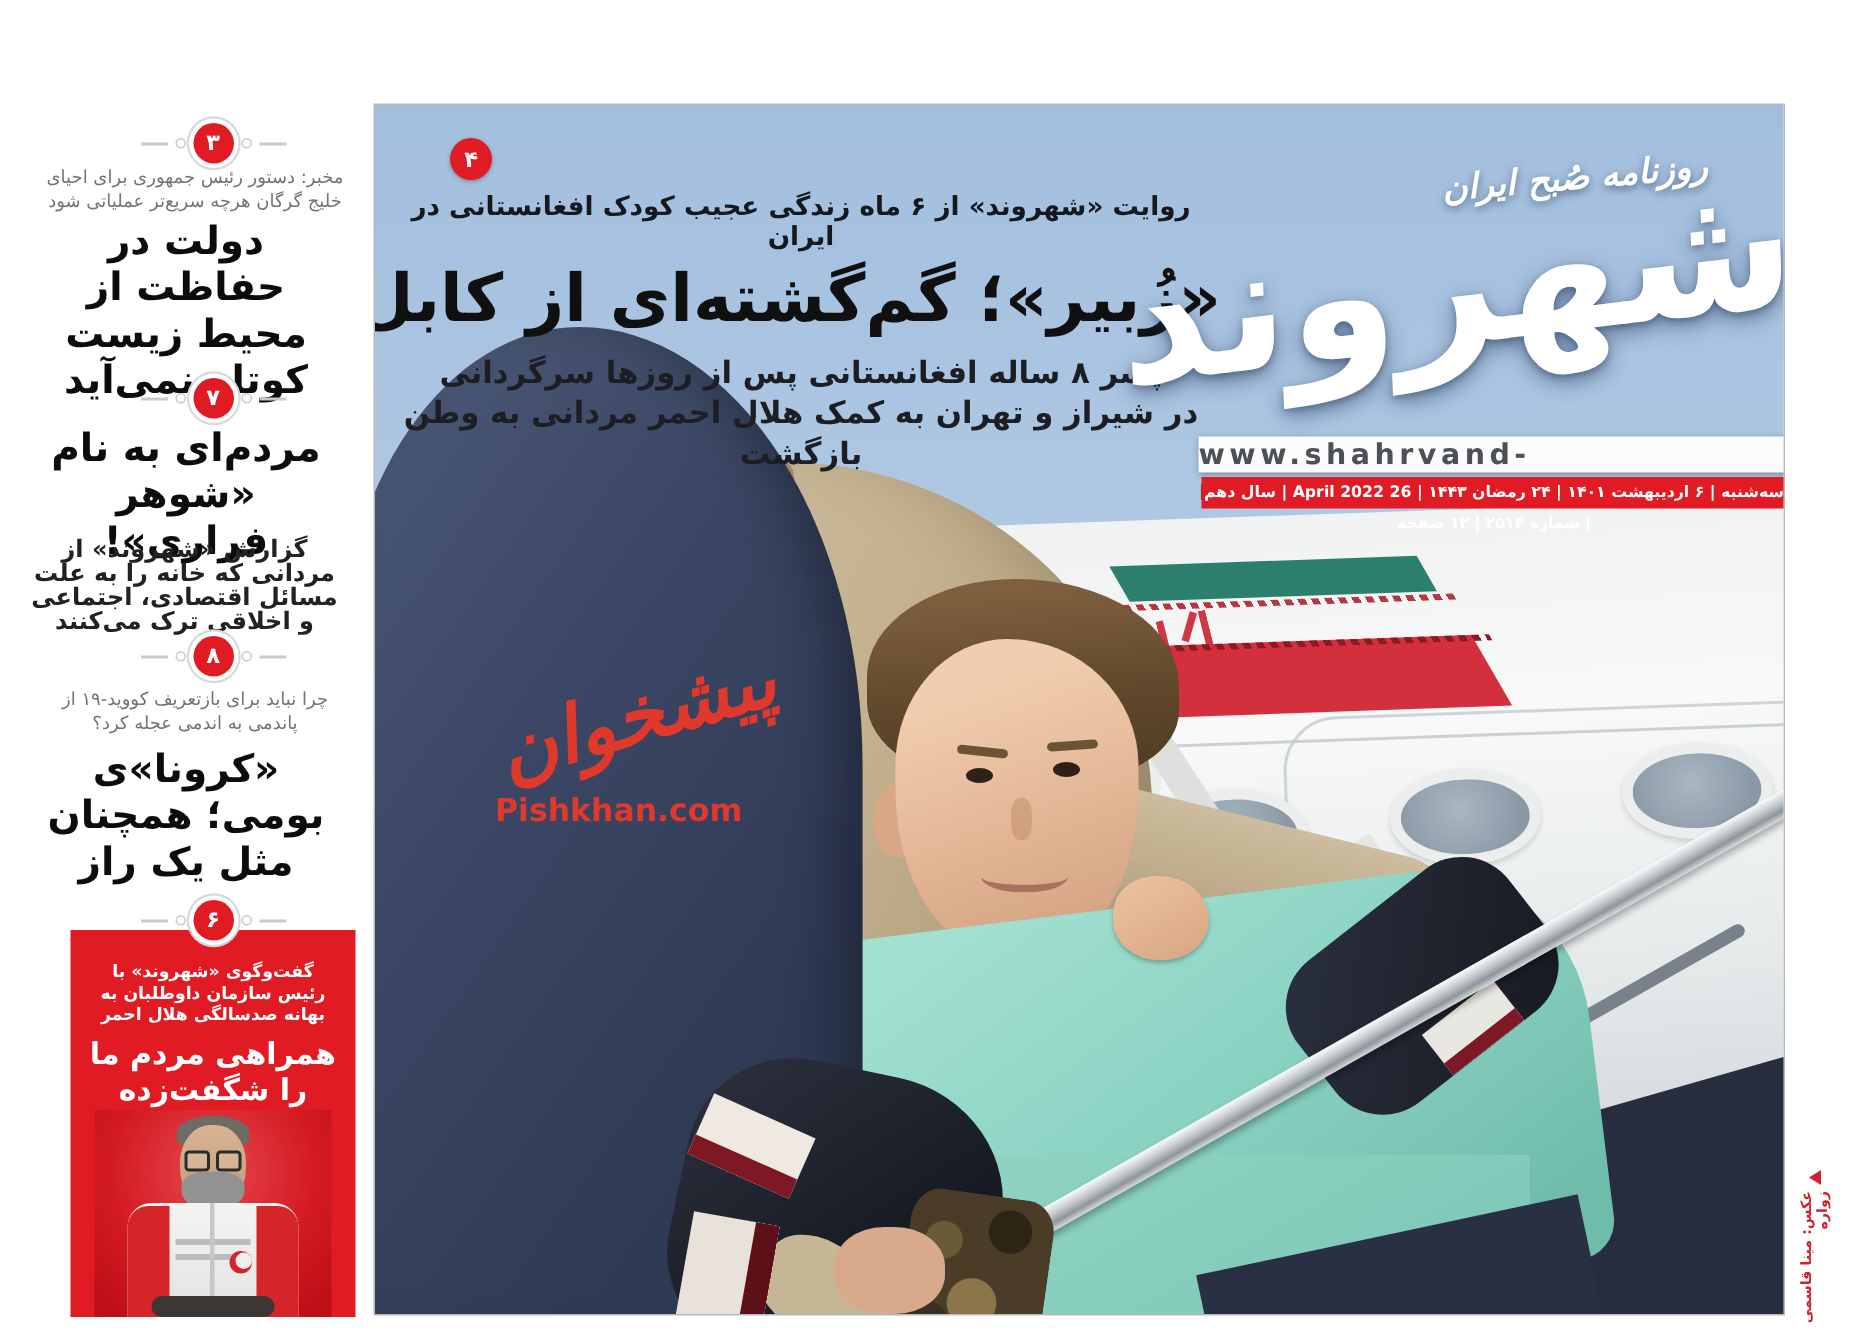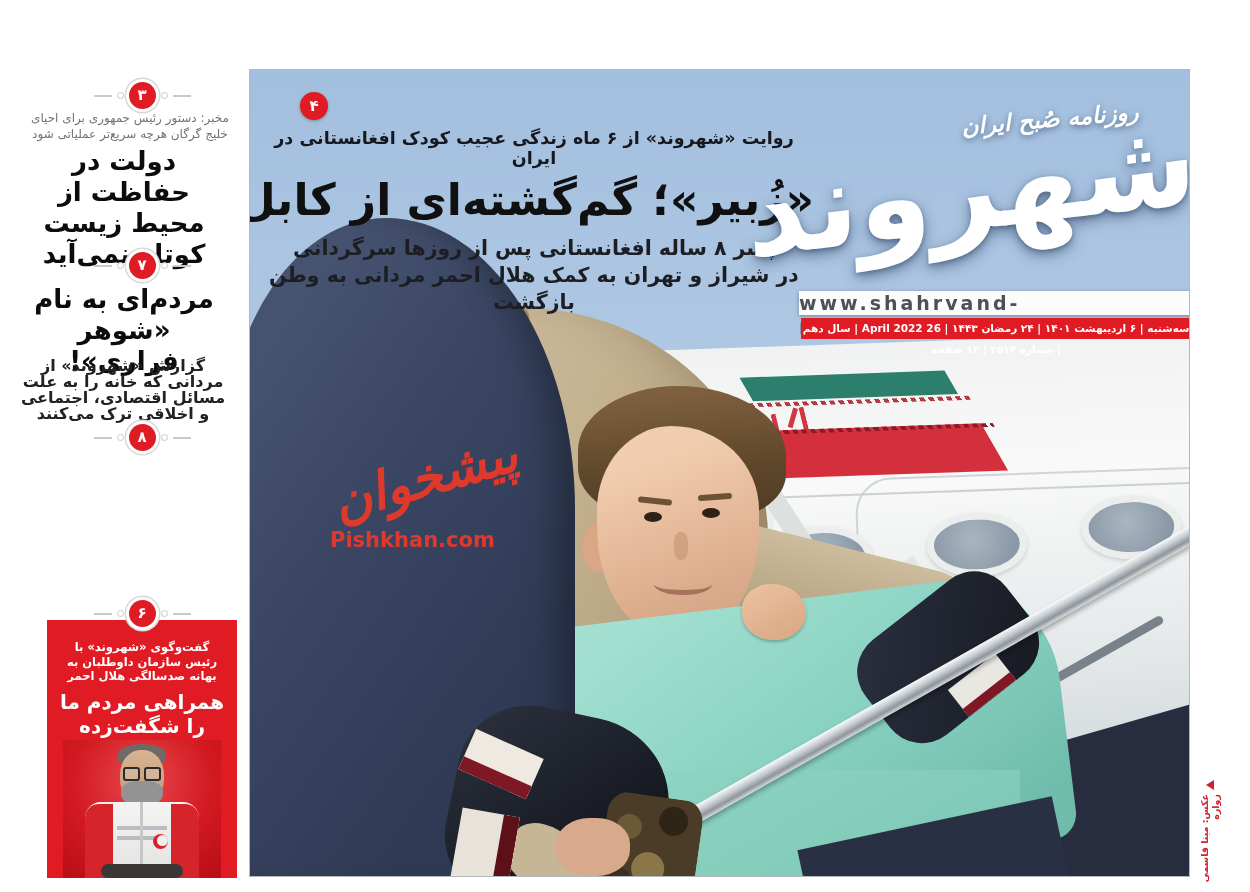--- a/index.html
+++ b/index.html
@@ -196,20 +196,22 @@
     <div class="s-headline" style="top:284px">مردم‌ای به نام «شوهر فراری»!</div>
     <div class="s-deck" style="top:358px">گزارش «شهروند» از مردانی که خانه را به علت مسائل اقتصادی، اجتماعی و اخلاقی ترک می‌کنند</div>
 
     <div class="badge-row" style="top:424px">
       <span class="dash"></span>
         <span class="dot"></span>
       <span class="badge">۸</span>
       <span class="dot"></span>
         <span class="dash"></span>
     </div>
+    <div class="s-kicker" style="top:458px">چرا نباید برای بازتعریف کووید-۱۹ از پاندمی به اندمی عجله کرد؟</div>
+    <div class="s-headline" style="top:498px">«کرونا»ی بومی؛ همچنان مثل یک راز</div>
 
     <div class="badge-row b6" style="top:600px">
       <span class="dash"></span>
         <span class="dot"></span>
       <span class="badge">۶</span>
       <span class="dot"></span>
         <span class="dash"></span>
     </div>
     <div class="red-box">
       <div class="rb-kicker">گفت‌وگوی «شهروند» با رئیس سازمان داوطلبان به بهانه صدسالگی هلال احمر</div>

